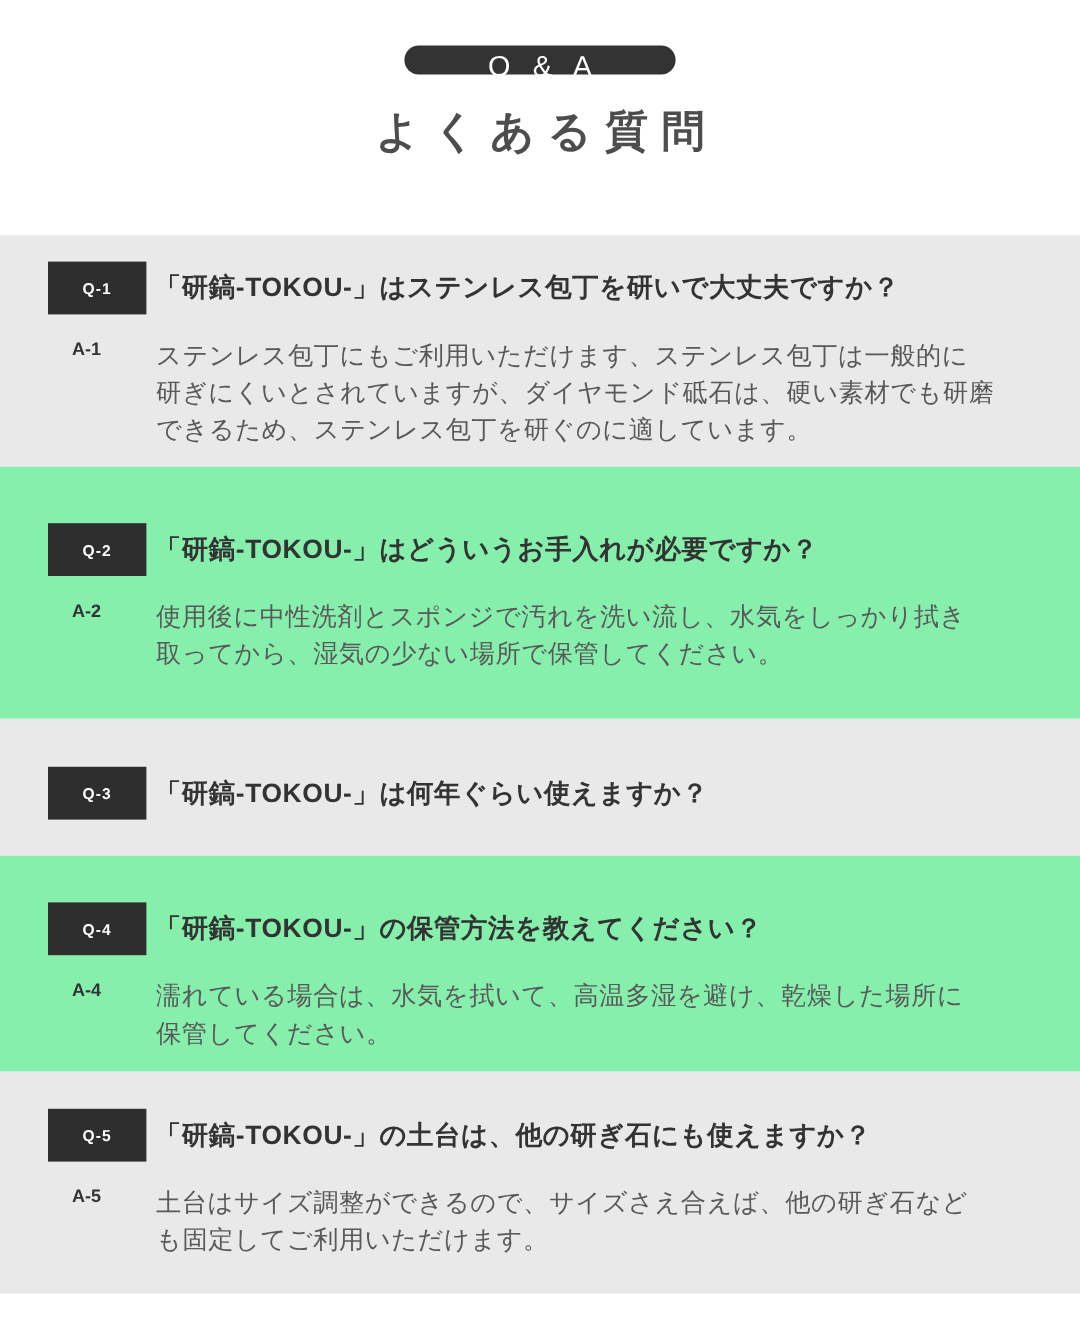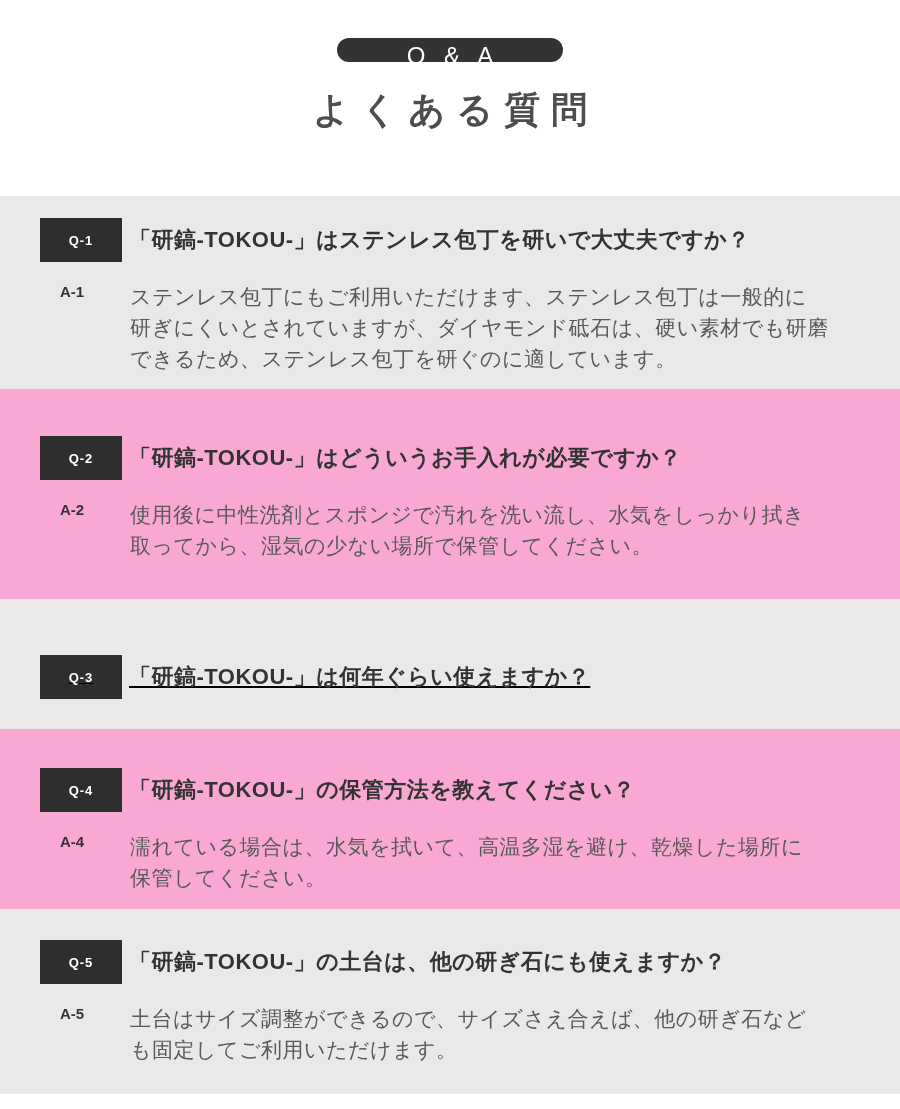--- a/index.html
+++ b/index.html
@@ -49,28 +49,28 @@
     font-weight: bold;
     letter-spacing: 11px;
     text-indent: 11px;
     color: #4d4d4d;
   }
 
   
   .faq-item {
     box-sizing: border-box;
     padding: 40px 40px 34px 40px;
-    background: #f9a8d4;
+    background: #86efac;
   }
   .faq-item.alt {
     background: #e9e9e9;
   }
   .faq-item:nth-of-type(1) { padding-top: 22px; padding-bottom: 15px; }
   .faq-item:nth-of-type(2) { padding-top: 47px; padding-bottom: 38px; }
-  .faq-item:nth-of-type(3) { padding-top: 56px; padding-bottom: 30px; text-decoration: underline; }
+  .faq-item:nth-of-type(3) { padding-top: 40px; padding-bottom: 30px; }
   .faq-item:nth-of-type(4) { padding-top: 39px; padding-bottom: 16px; }
   .faq-item:nth-of-type(5) { padding-top: 31px; padding-bottom: 29px; }
 
   .q-row {
     display: flex;
     align-items: center;
   }
   .q-badge {
     flex-shrink: 0;
     width: 82px;

